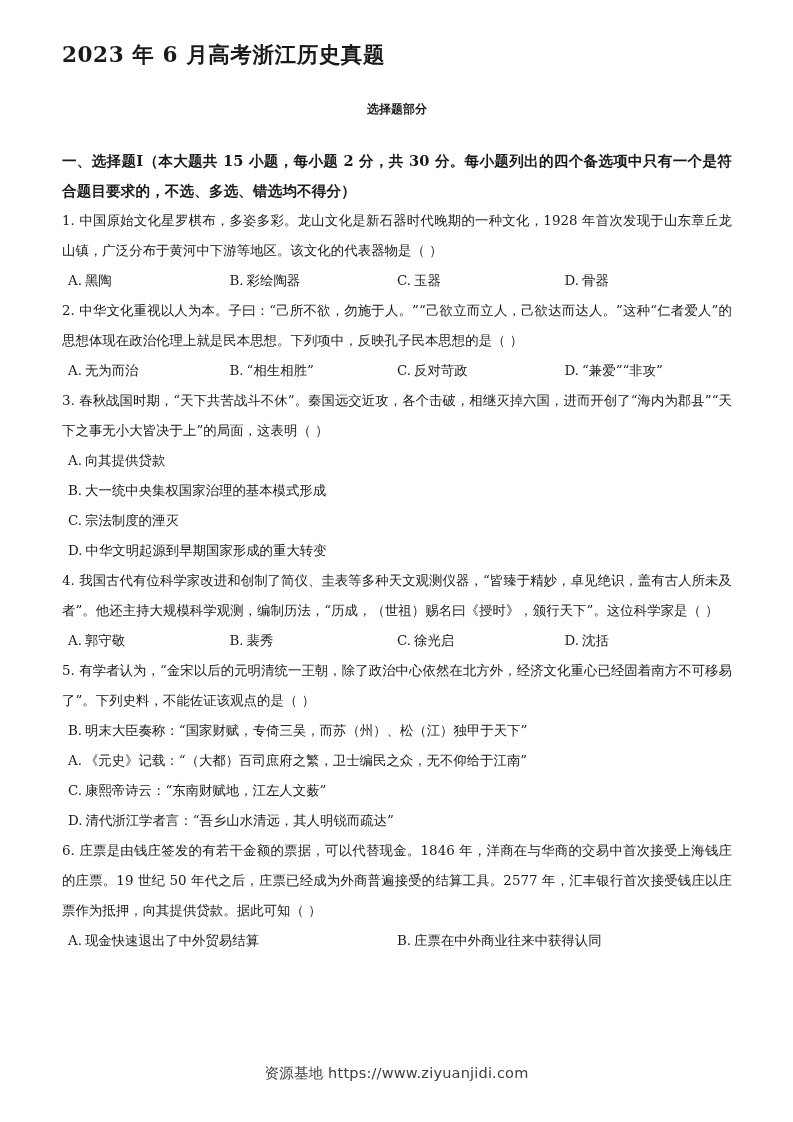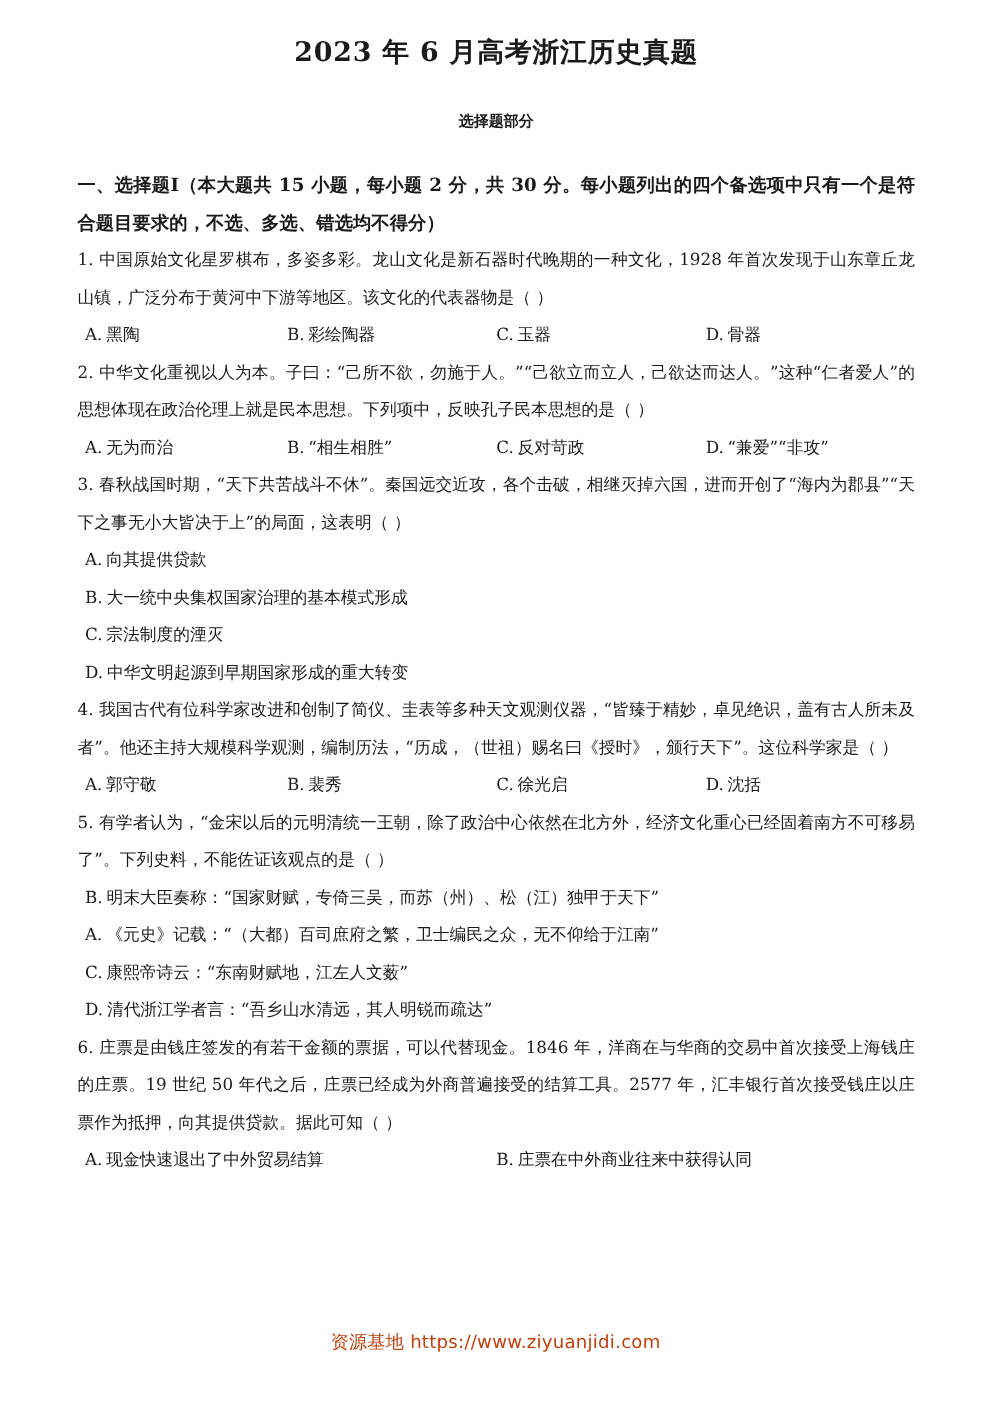--- a/index.html
+++ b/index.html
@@ -22,26 +22,25 @@
     overflow: hidden;
     box-sizing: border-box;
   }
   .content {
     position: absolute;
     left: 62px;
     top: 0;
     width: 670px;
   }
   .doc-title {
-    text-align: center;
     font-size: 21.5px;
     font-weight: bold;
     letter-spacing: 0.6px;
     margin: 0;
-    padding-top: 28px;
+    padding-top: 40px;
     line-height: 1.35;
     font-family: "DejaVu Serif", "Liberation Serif", serif;
   }
   .doc-subtitle {
     text-align: center;
     font-size: 12px;
     font-weight: bold;
     margin: 16px;
     padding-top: 16px;
     line-height: 1.35;
@@ -89,21 +88,21 @@
   .opts.cols2 > .opt:first-child,
   .opts-stack .opt {
     padding-left: 6px;
   }
   .watermark {
     position: absolute;
     left: 0;
     right: 0;
     top: 1064px;
     text-align: center;
-    color: #c2410c;
+    color: #404040;
     font-size: 14.5px;
     font-family: "DejaVu Sans", "Liberation Sans", sans-serif;
     letter-spacing: 0.2px;
     white-space: nowrap;
   }
 </style>
 </head>
 <body>
 
 <div class="page">

